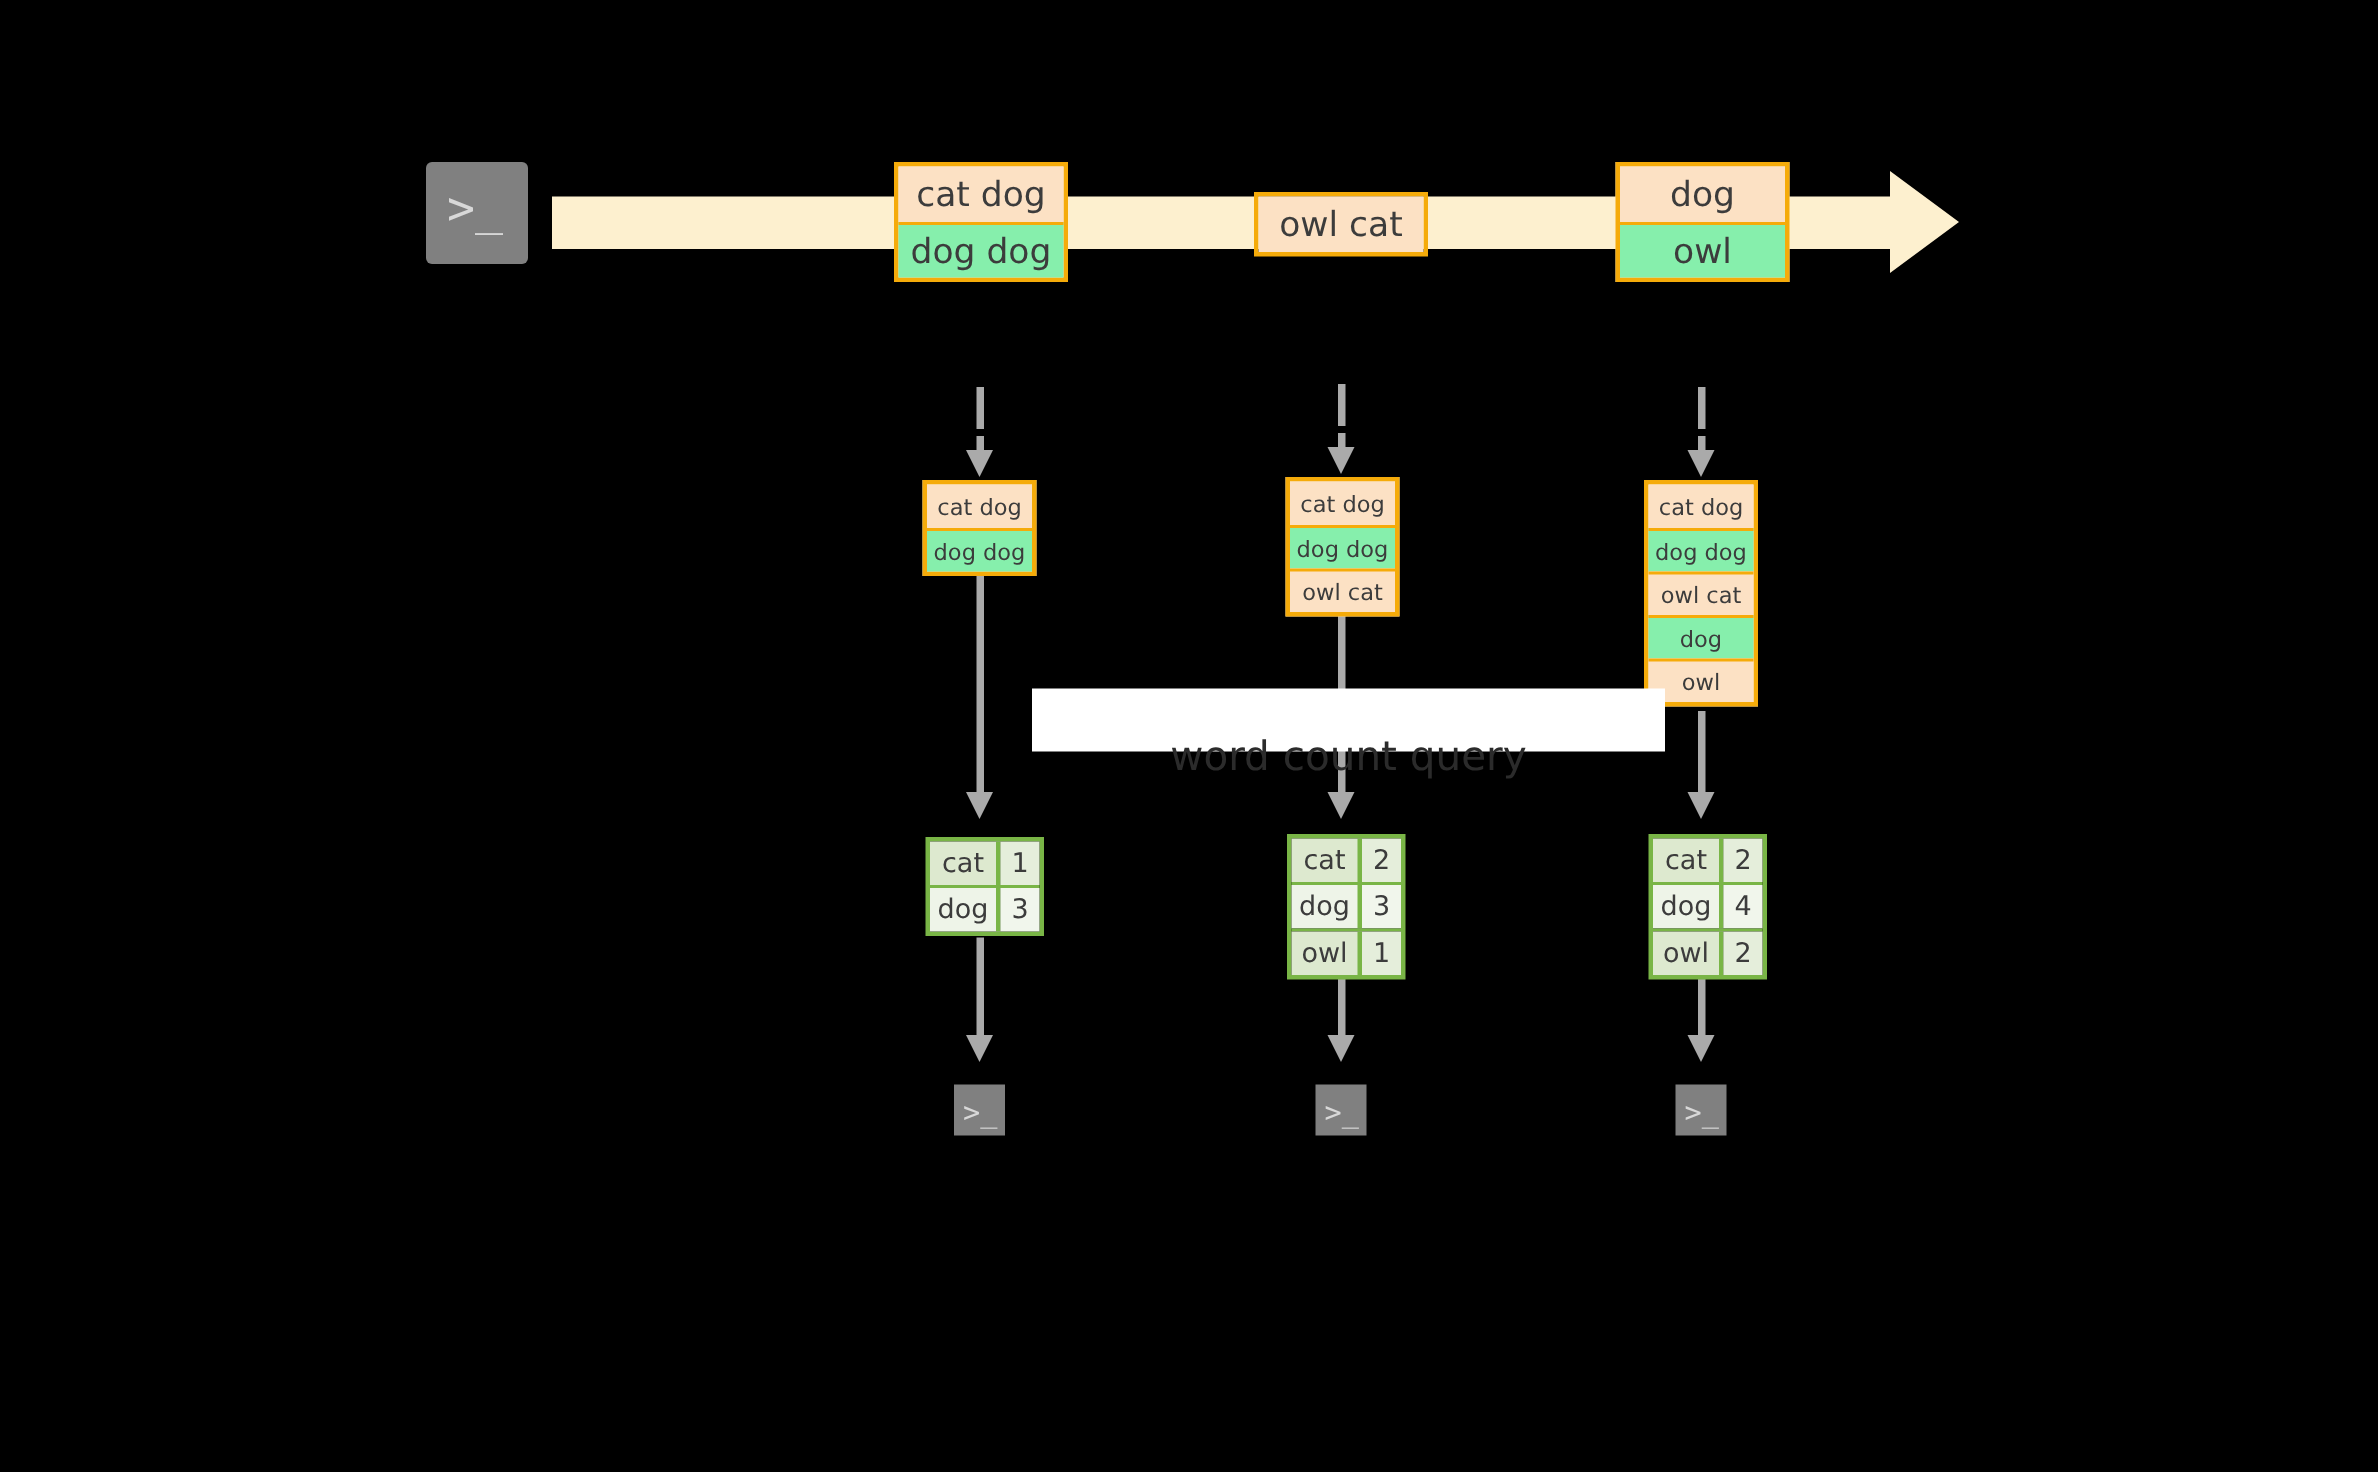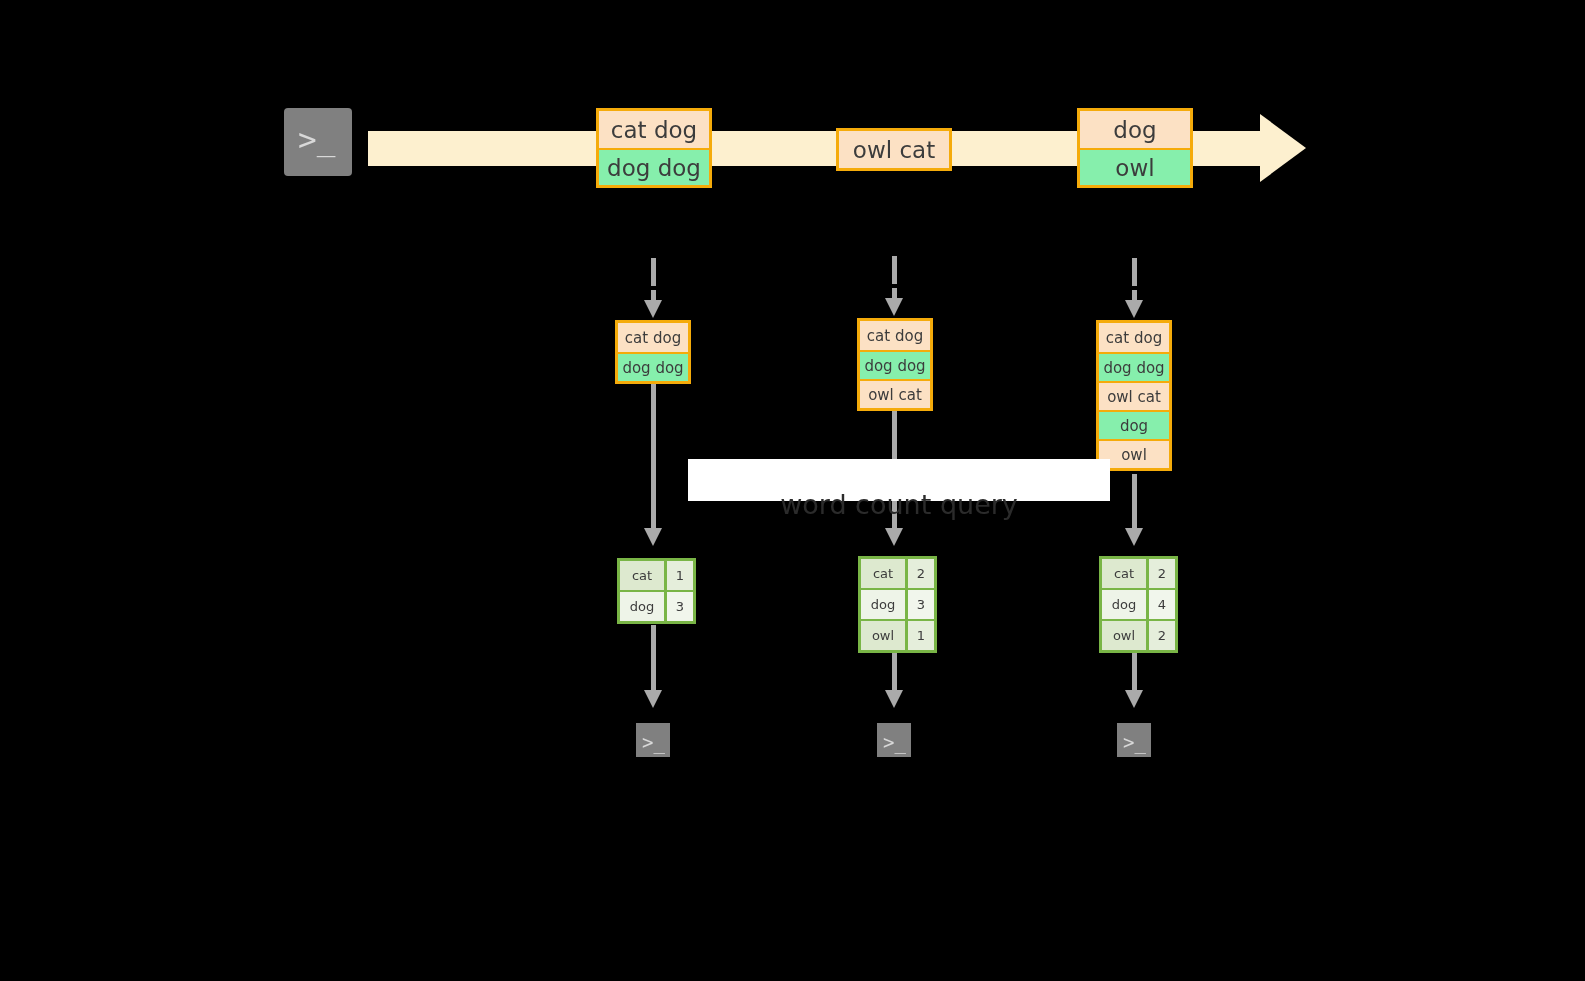--- a/index.html
+++ b/index.html
@@ -112,21 +112,21 @@
     flex-direction: column;
     z-index: 3;
   }
   .res-row { display: flex; height: 29px; }
   .res-row + .res-row { border-top: 2px solid #79b546; }
   .res-cell {
     box-sizing: border-box;
     display: flex;
     align-items: center;
     justify-content: center;
-    font-size: 13px;
+    font-size: 18px;
     color: #3c3c3c;
   }
   .res-cell.key { width: 47px; border-right: 3px solid #79b546; }
   .res-cell.val { width: 26px; }
   .res-row.shade-a .res-cell.key { background: #dde9cf; }
   .res-row.shade-a .res-cell.val { background: #e5eedb; }
   .res-row.shade-b .res-cell.key { background: #eef4e8; }
   .res-row.shade-b .res-cell.val { background: #f1f6ec; }
 
   

